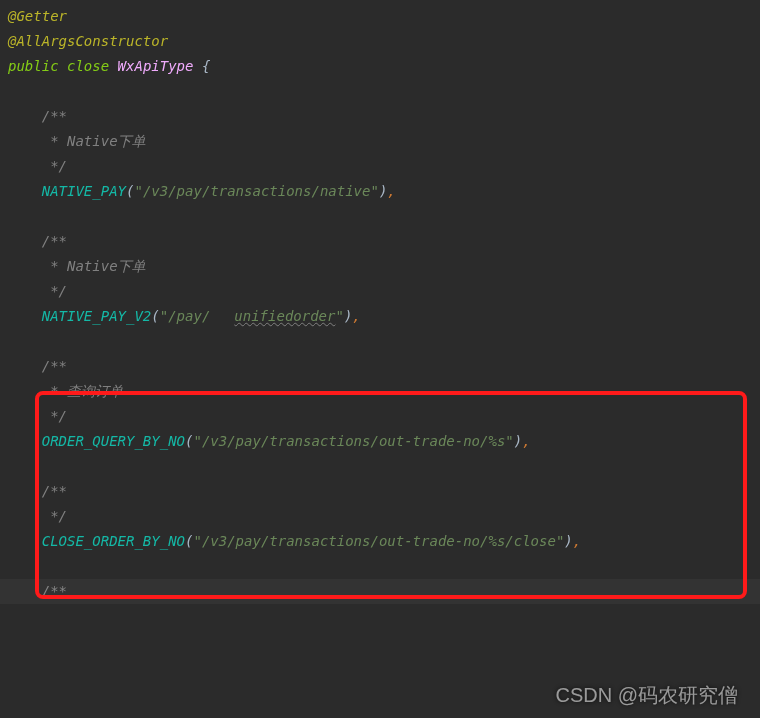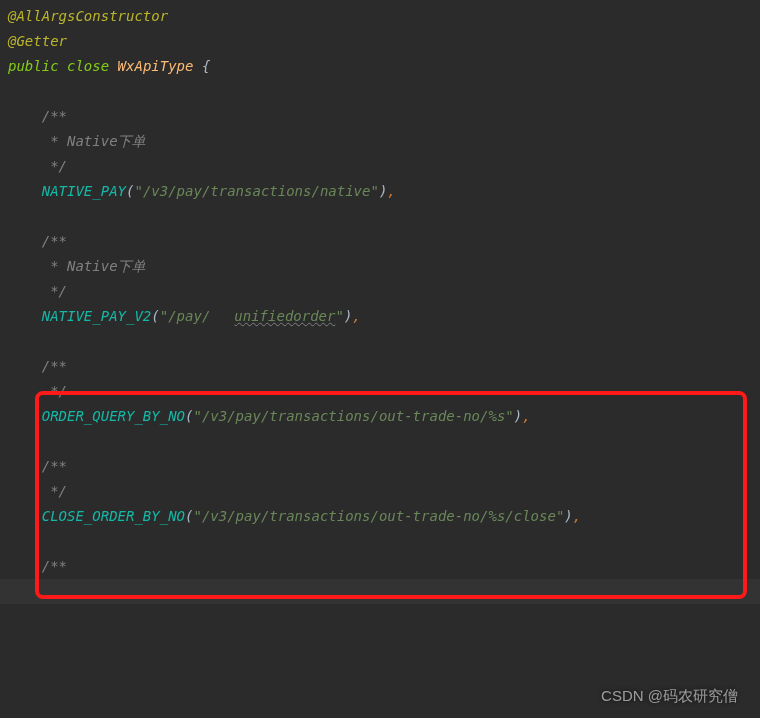--- a/index.html
+++ b/index.html
@@ -11,21 +11,21 @@
       width: 760px;
       height: 718px;
       overflow: hidden;
       position: relative;
       padding: 4px 0 0 8px;
       line-height: 25px;
     }
     .line { white-space: pre; height: 25px; }
     .annotation { color: #bbb529; }
     .keyword { color: #84cc16; }
-    .type { color: #fdba74; text-align: center; }
+    .type { color: #f0abfc; text-align: center; }
     .brace { color: #a9b7c6; }
     .enum-const { color: #14b8a6; }
     .string { color: #6a8759; }
     .comment { color: #808080; }
     .paren { color: #a9b7c6; }
     .punct { color: #cc7832; }
     .underline { text-decoration: underline wavy #808080; text-decoration-thickness: 1px; margin-left: 24px; }
 
     .red-box {
       position: absolute;
@@ -48,45 +48,46 @@
       pointer-events: none;
     }
 
     .watermark {
       position: absolute;
       right: 22px;
       bottom: 10px;
       color: rgba(255,255,255,0.55);
       font-style: normal;
       font-family: sans-serif;
-      font-size: 15px;
+      font-size: 20px;
       text-shadow: 0 0 4px rgba(0,0,0,0.8);
     }
   </style>
 </head>
 <body>
 
 <div class="highlight-line"></div>
 
 <div>
+<div class="line"><span class="annotation">@Getter</span></div>
 <div class="line"><span class="annotation">@AllArgsConstructor</span></div>
-<div class="line"><span class="annotation">@Getter</span></div>
 <div class="line"><span class="keyword">public</span> <span class="keyword">close</span> <span class="type">WxApiType</span> <span class="brace">{</span></div>
 <div class="line"></div>
 <div class="line">    <span class="comment">/**</span></div>
 <div class="line">    <span class="comment"> * Native下单</span></div>
 <div class="line">    <span class="comment"> */</span></div>
 <div class="line">    <span class="enum-const">NATIVE_PAY</span><span class="paren">(</span><span class="string">"/v3/pay/transactions/native"</span><span class="paren">)</span><span class="punct">,</span></div>
 <div class="line"></div>
 <div class="line">    <span class="comment">/**</span></div>
 <div class="line">    <span class="comment"> * Native下单</span></div>
 <div class="line">    <span class="comment"> */</span></div>
 <div class="line">    <span class="enum-const">NATIVE_PAY_V2</span><span class="paren">(</span><span class="string">"/pay/</span><span class="string underline">unifiedorder</span><span class="string">"</span><span class="paren">)</span><span class="punct">,</span></div>
 <div class="line"></div>
 <div class="line">    <span class="comment">/**</span></div>
+<div class="line">    <span class="comment"> * 查询订单</span></div>
 <div class="line">    <span class="comment"> */</span></div>
 <div class="line">    <span class="enum-const">ORDER_QUERY_BY_NO</span><span class="paren">(</span><span class="string">"/v3/pay/transactions/out-trade-no/%s"</span><span class="paren">)</span><span class="punct">,</span></div>
 <div class="line"></div>
 <div class="line">    <span class="comment">/**</span></div>
 <div class="line">    <span class="comment"> */</span></div>
 <div class="line">    <span class="enum-const">CLOSE_ORDER_BY_NO</span><span class="paren">(</span><span class="string">"/v3/pay/transactions/out-trade-no/%s/close"</span><span class="paren">)</span><span class="punct">,</span></div>
 <div class="line"></div>
 <div class="line">    <span class="comment">/**</span></div>
 </div>
 

